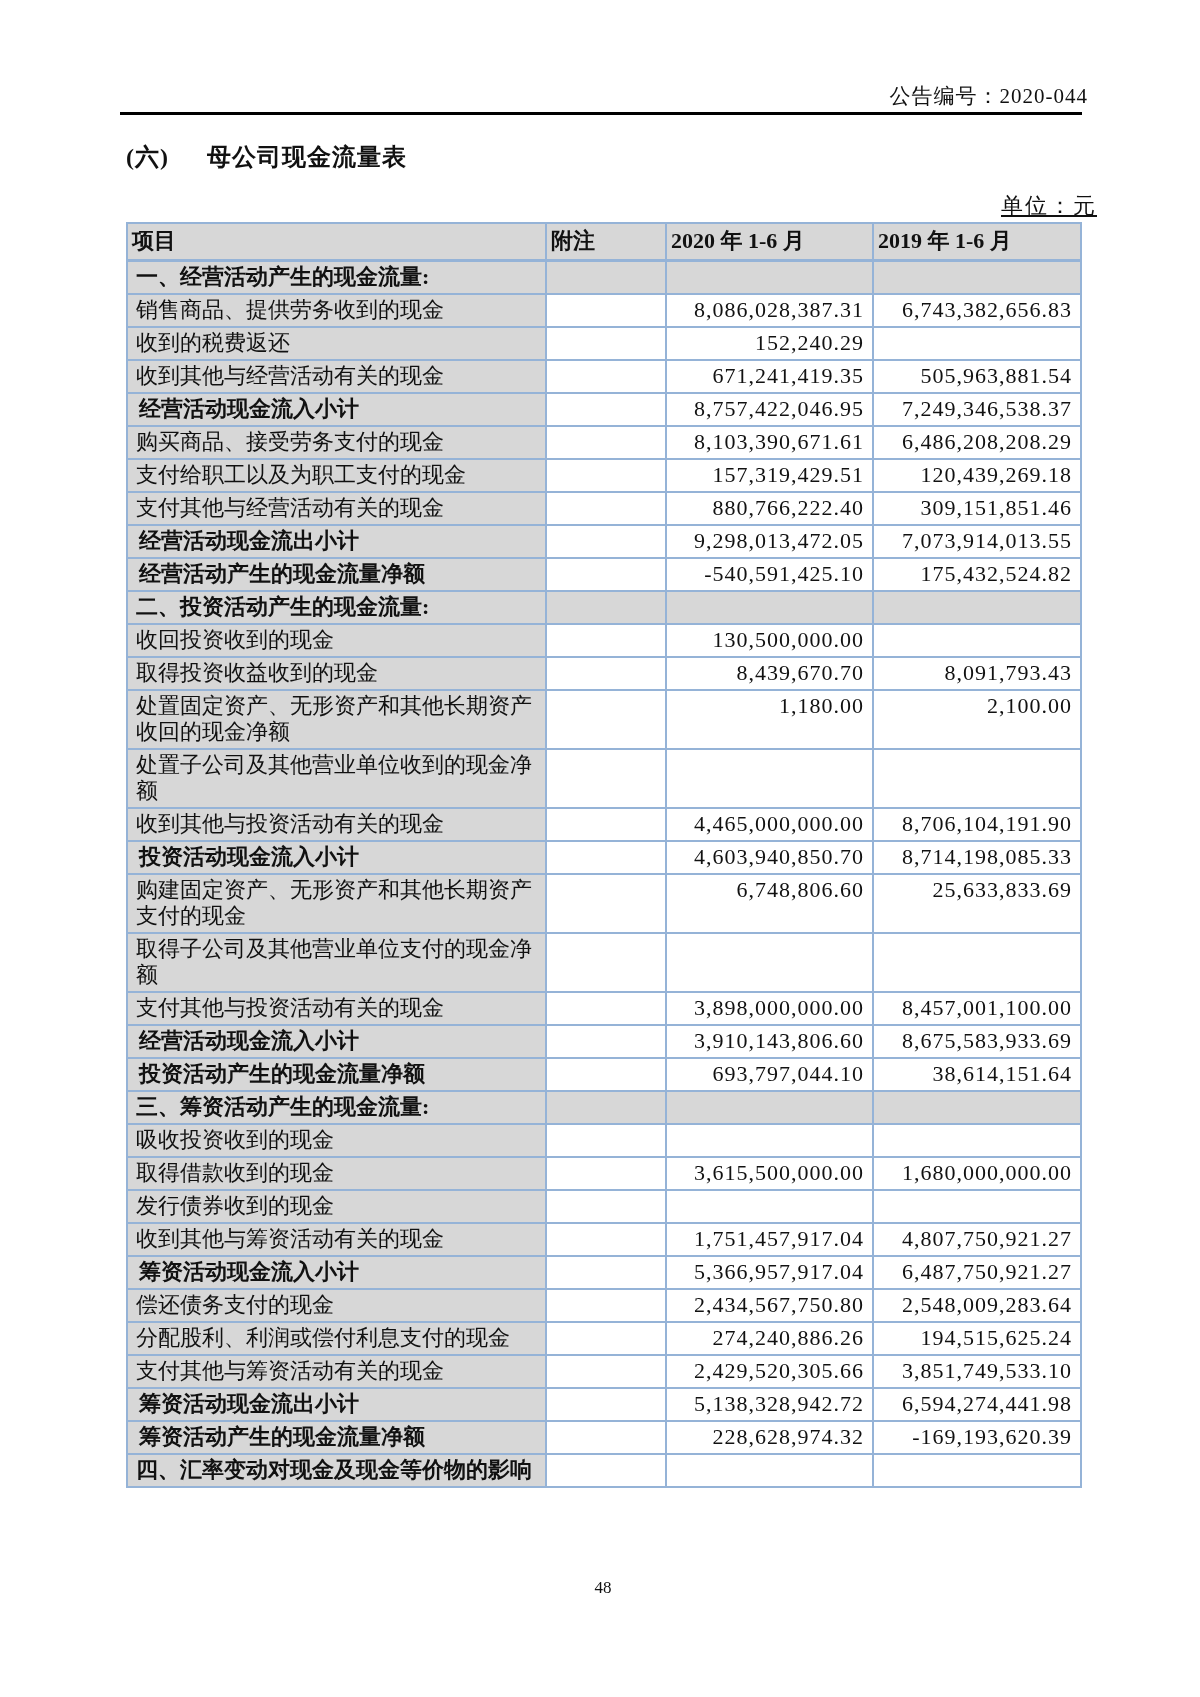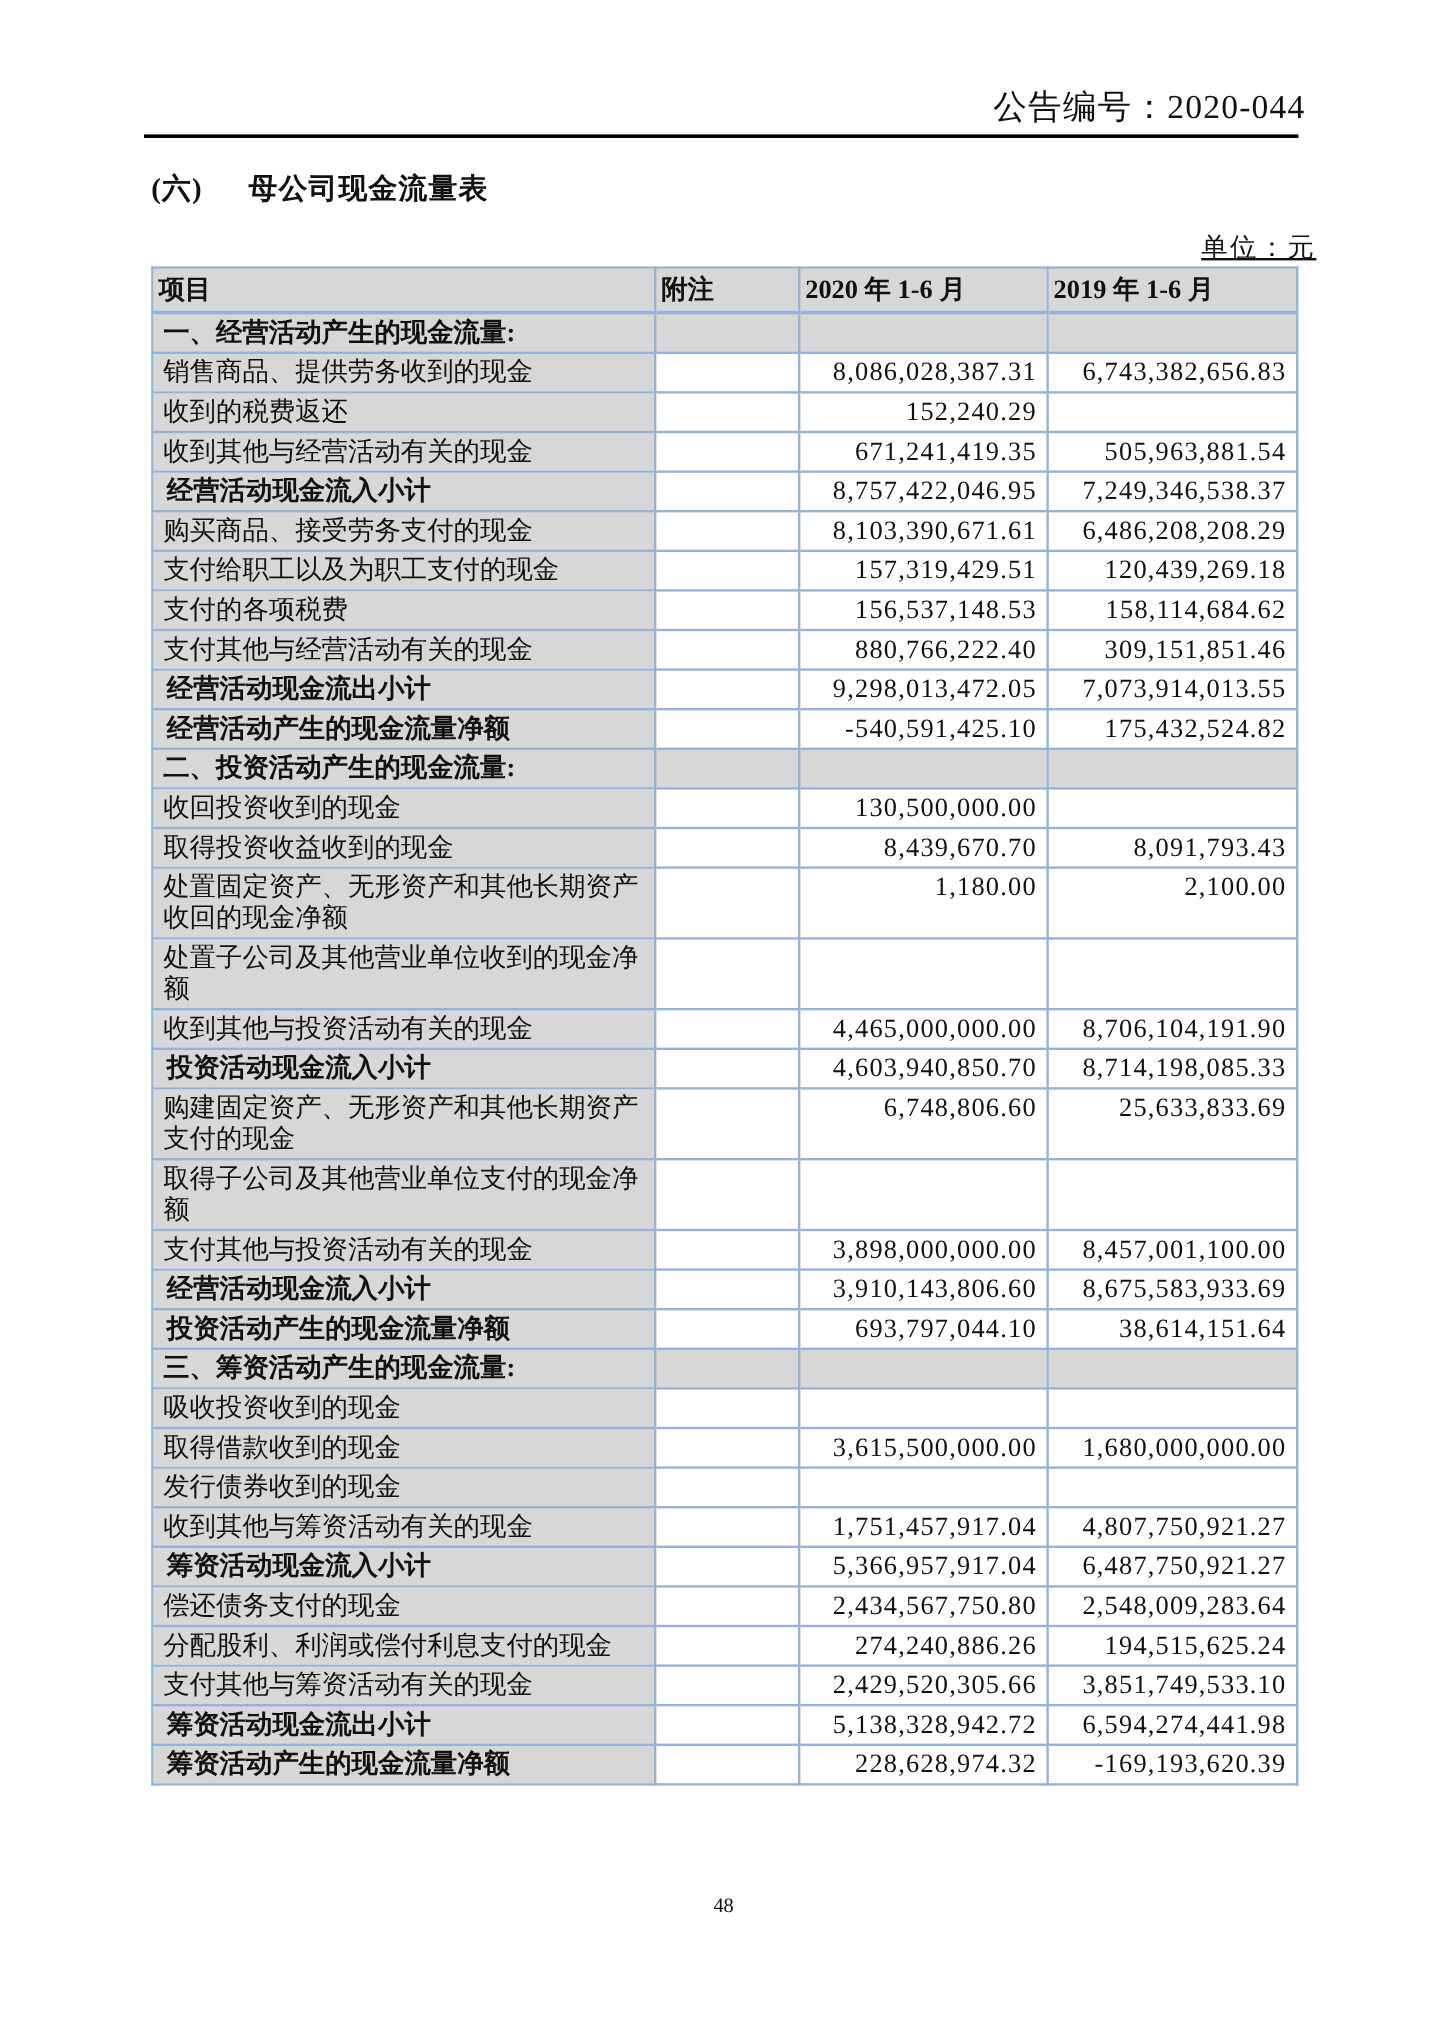--- a/index.html
+++ b/index.html
@@ -6,22 +6,22 @@
   html,body { background:#ffffff; }
   body {
     width:1200px; height:1697px;
     position:relative;
     font-family:"Liberation Serif","DejaVu Serif",serif;
     color:#111111;
   }
   .page { position:absolute; inset:0; width:1200px; height:1697px; overflow:hidden; }
 
   .doc-number {
-    position:absolute; top:70px; right:112px;
-    font-size:28px; letter-spacing:1px;
+    position:absolute; top:82px; right:112px;
+    font-size:21px; letter-spacing:1px;
   }
   .top-rule {
     position:absolute; top:112px; left:120px; width:962px; height:3px;
     background:#000000;
   }
   .section-title {
     position:absolute; top:141px; left:126px;
     font-size:24px; font-weight:bold; letter-spacing:1px;
   }
   .section-title .idx { display:inline-block; min-width:81px; }
@@ -131,26 +131,20 @@
           <td class="cell-value">8,103,390,671.61</td>
           <td class="cell-value">6,486,208,208.29</td>
         </tr>
         <tr class="row-item">
           <td class="cell-label">支付给职工以及为职工支付的现金</td>
           <td class="cell-note"></td>
           <td class="cell-value">157,319,429.51</td>
           <td class="cell-value">120,439,269.18</td>
         </tr>
         <tr class="row-item">
-          <td class="cell-label">支付的各项税费</td>
-          <td class="cell-note"></td>
-          <td class="cell-value">156,537,148.53</td>
-          <td class="cell-value">158,114,684.62</td>
-        </tr>
-        <tr class="row-item">
           <td class="cell-label">支付其他与经营活动有关的现金</td>
           <td class="cell-note"></td>
           <td class="cell-value">880,766,222.40</td>
           <td class="cell-value">309,151,851.46</td>
         </tr>
         <tr class="row-subtotal">
           <td class="cell-label">经营活动现金流出小计</td>
           <td class="cell-note"></td>
           <td class="cell-value">9,298,013,472.05</td>
           <td class="cell-value">7,073,914,013.55</td>
@@ -292,18 +286,24 @@
           <td class="cell-note"></td>
           <td class="cell-value">5,138,328,942.72</td>
           <td class="cell-value">6,594,274,441.98</td>
         </tr>
         <tr class="row-subtotal">
           <td class="cell-label">筹资活动产生的现金流量净额</td>
           <td class="cell-note"></td>
           <td class="cell-value">228,628,974.32</td>
           <td class="cell-value">-169,193,620.39</td>
         </tr>
+        <tr class="row-section_end">
+          <td class="cell-label">四、汇率变动对现金及现金等价物的影响</td>
+          <td class="cell-note"></td>
+          <td class="cell-value"></td>
+          <td class="cell-value"></td>
+        </tr>
       </tbody>
   </table>
 
   <div class="page-number">48</div>
 
 </div>
 
 </body></html>

